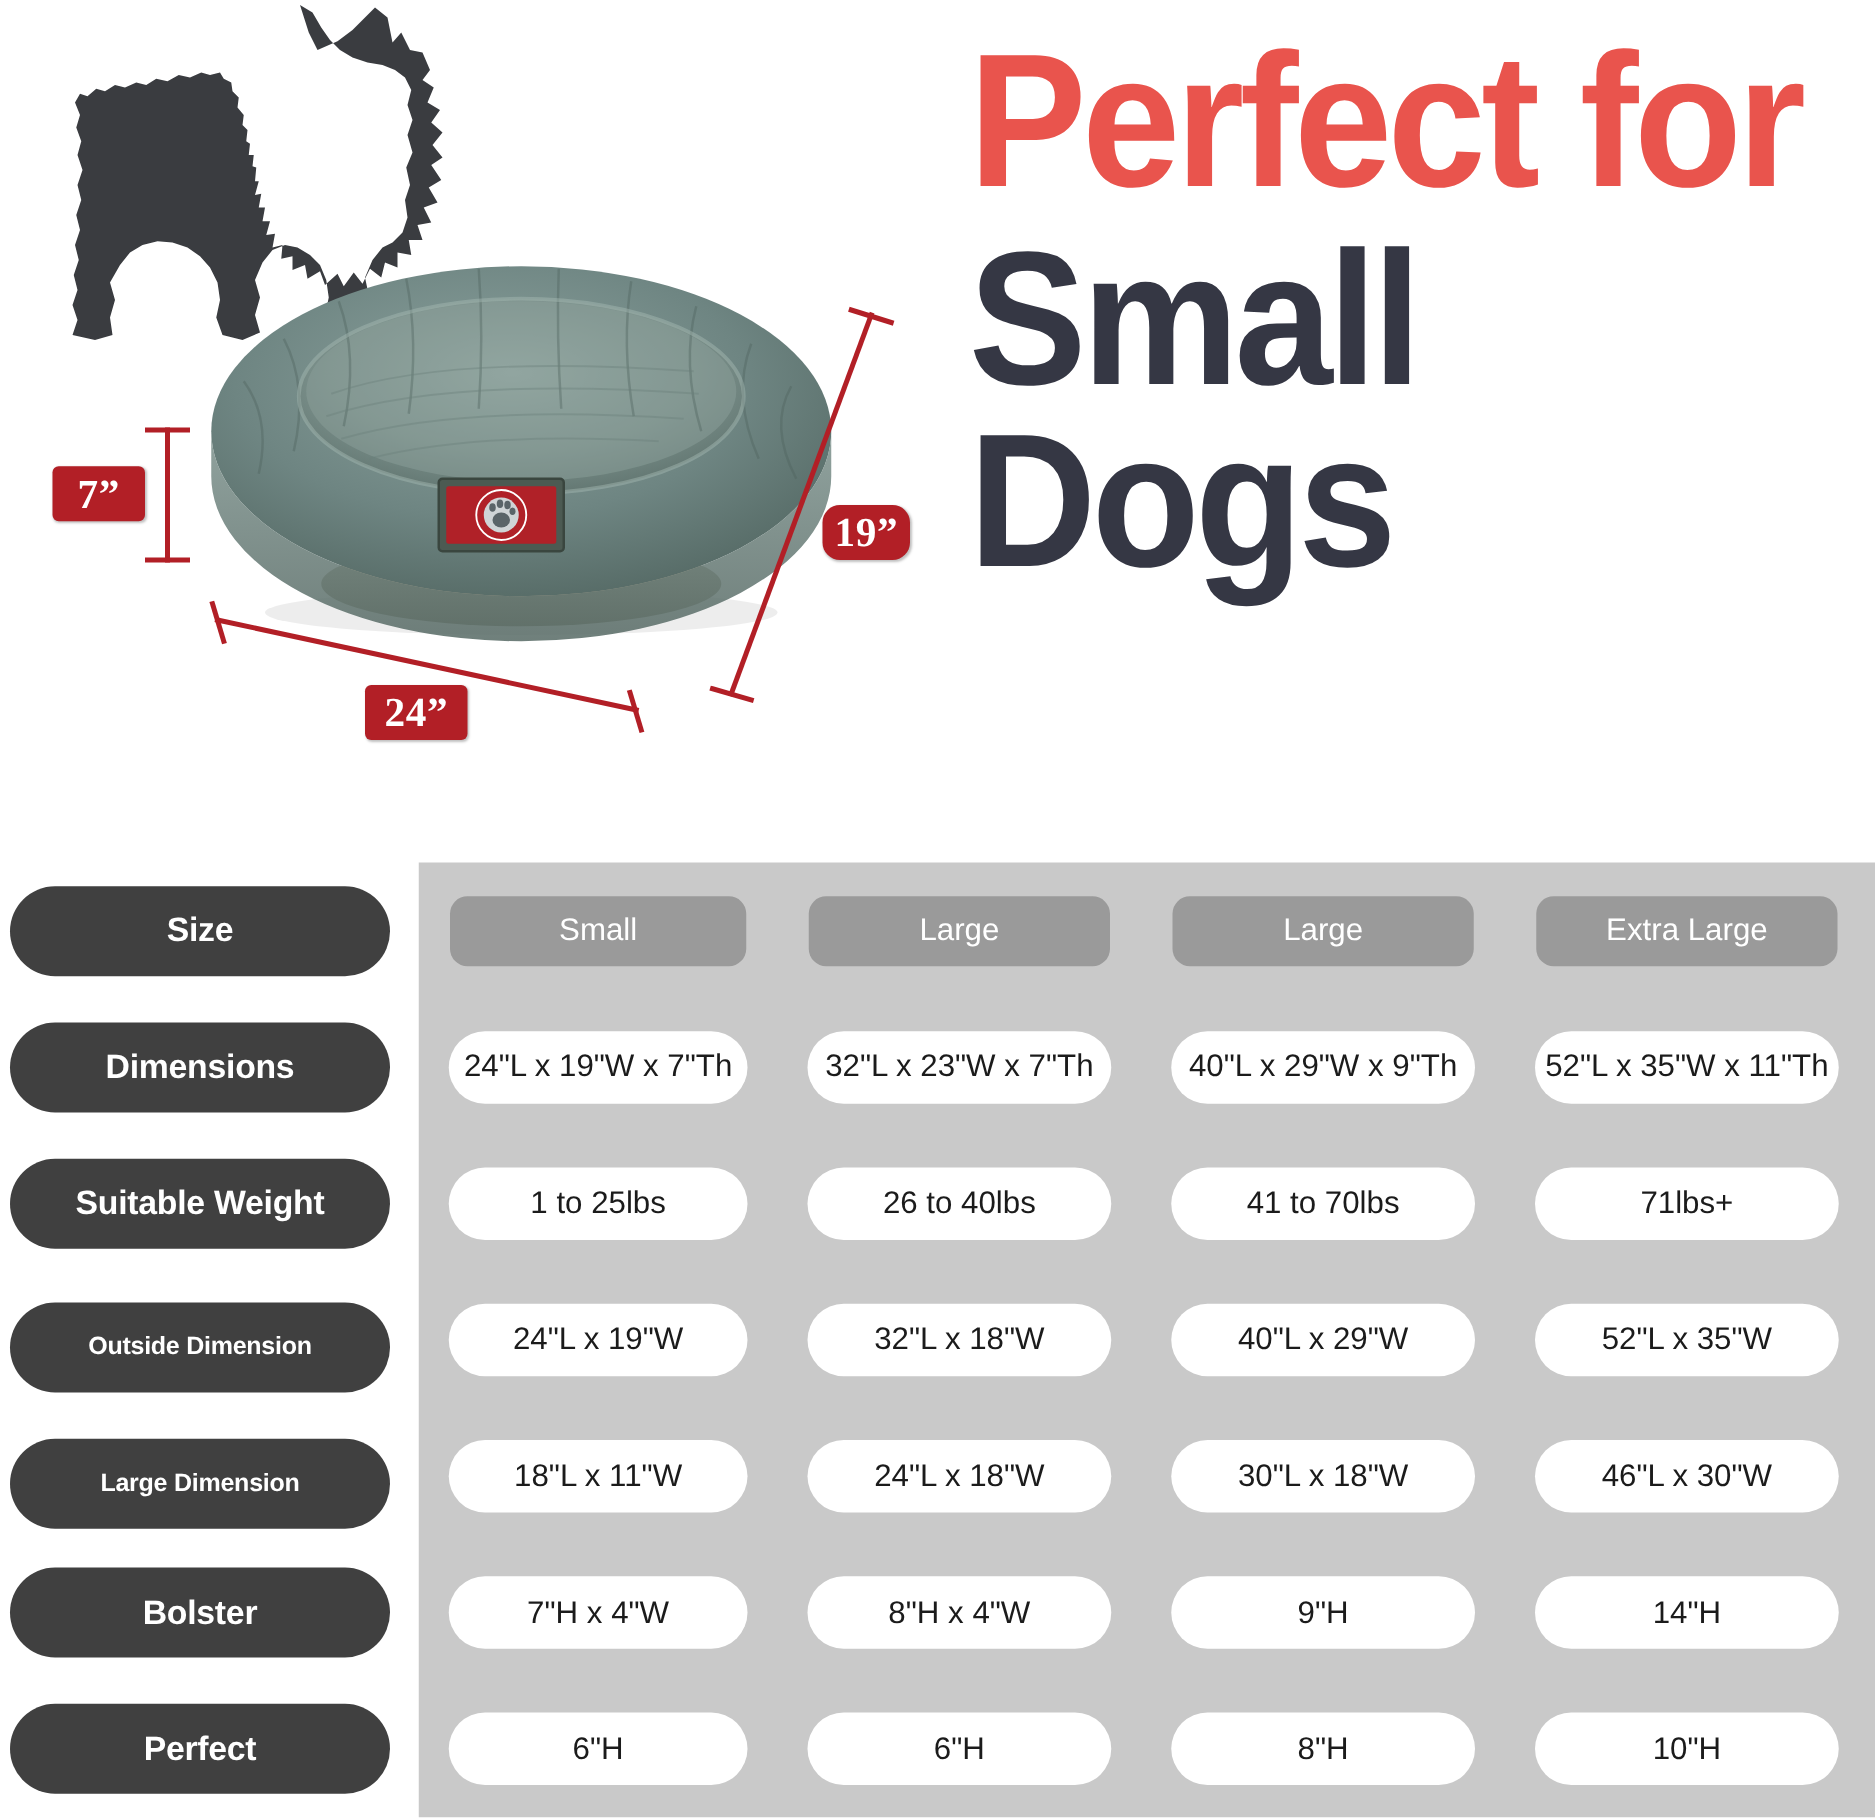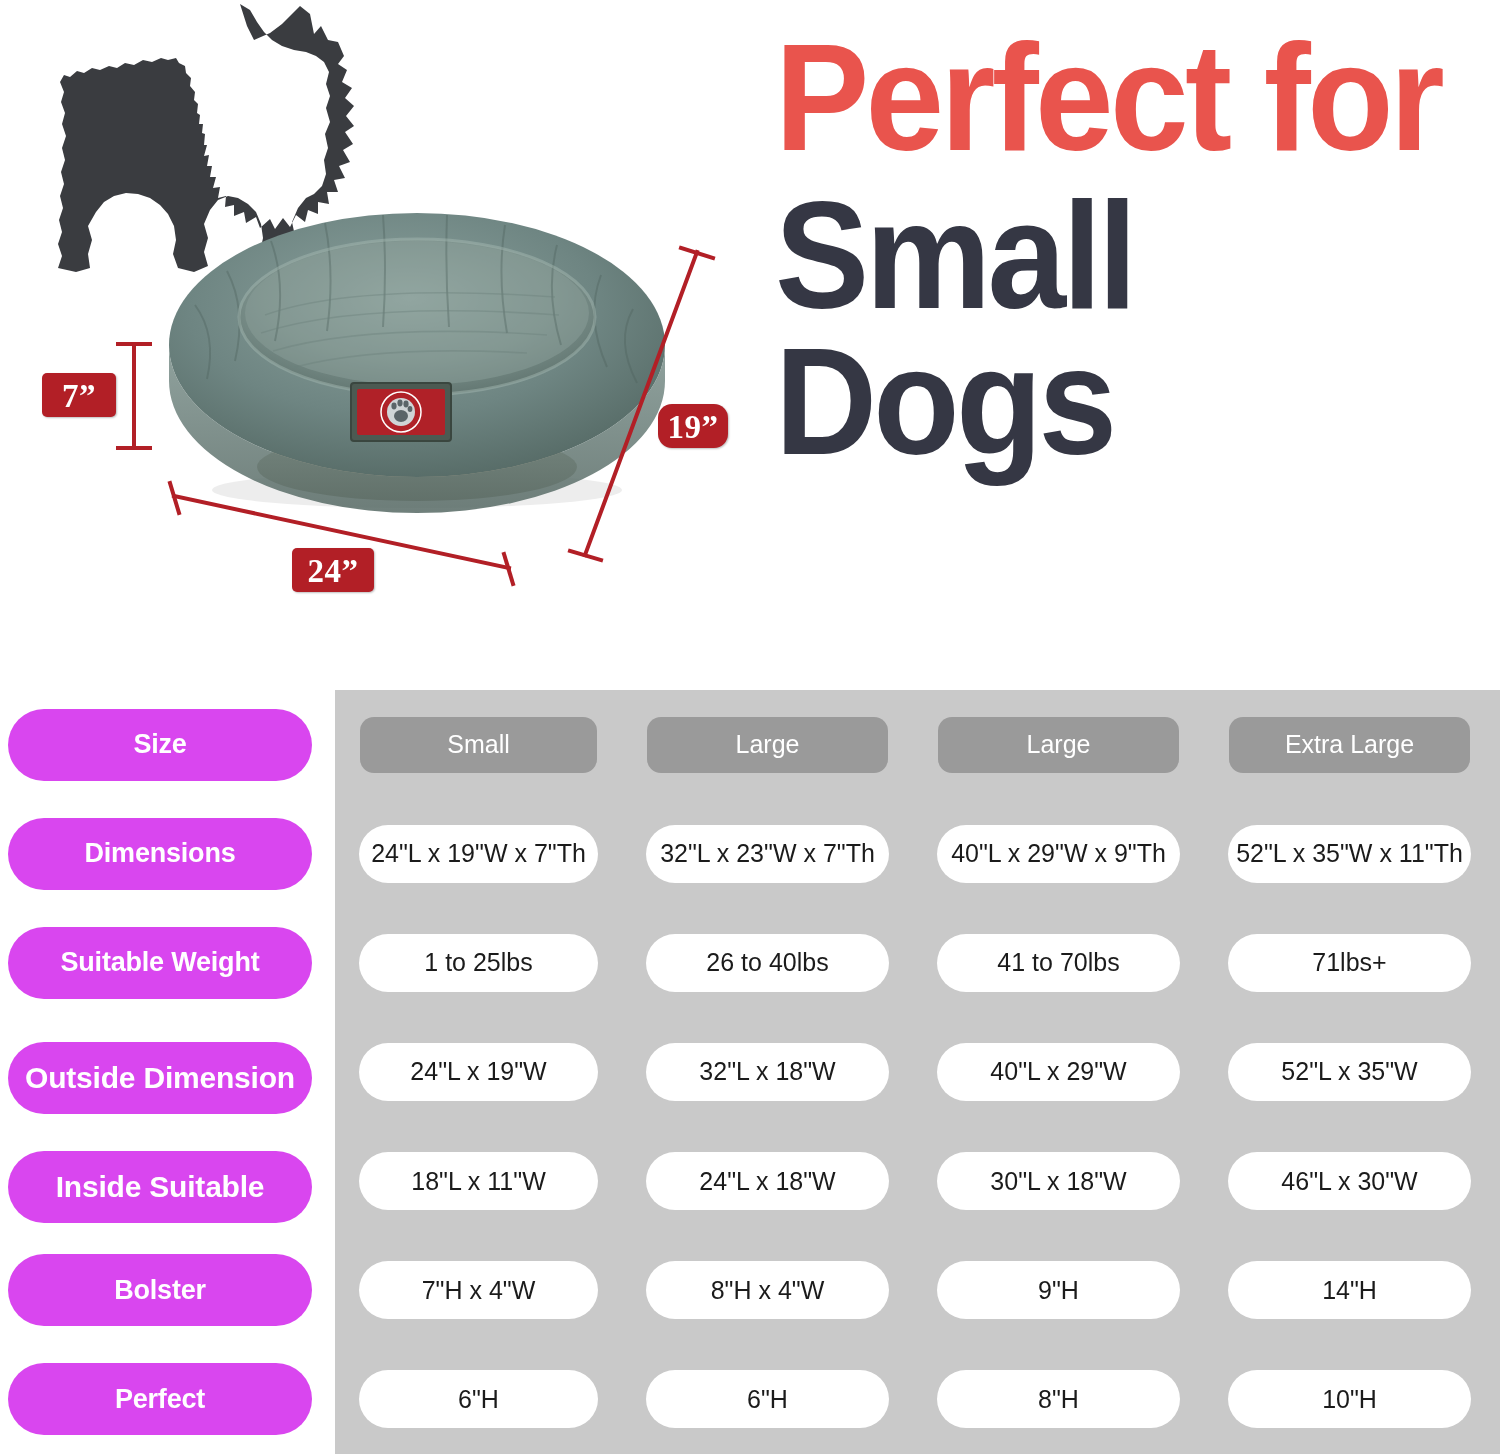--- a/index.html
+++ b/index.html
@@ -118,34 +118,34 @@
     position: absolute;
     left: 0; top: 0;
     width: 1500px; height: 764px;
     display: grid;
     grid-template-columns: 320px 15px 287px 291px 291px 291px;
     grid-auto-rows: 1fr;
     align-items: center;
   }
 
   .label-pill {
-    background: #d946ef;
+    background: #404040;
     color: #ffffff;
     border-radius: 40px;
     height: 72px;
     display: flex;
     align-items: center;
     justify-content: center;
     font-size: 27px;
     font-weight: bold;
     margin: 0 8px 0 8px;
     white-space: nowrap;
     letter-spacing: -0.2px;
   }
-  .label-pill.small-txt { font-size: 30px; margin-top: 12px; }
+  .label-pill.small-txt { font-size: 20px; margin-top: 12px; }
 
   .spacer { height: 1px; }
 
   .head-pill {
     background: #9a9a9a;
     color: #ffffff;
     border-radius: 14px;
     height: 56px;
     display: flex;
     align-items: center;
@@ -319,21 +319,21 @@
     <div class="cell-pill">41 to 70lbs</div>
     <div class="cell-pill">71lbs+</div>
 
     <div class="label-pill small-txt">Outside Dimension</div>
     <div class="spacer"></div>
     <div class="cell-pill">24"L x 19"W</div>
     <div class="cell-pill">32"L x 18"W</div>
     <div class="cell-pill">40"L x 29"W</div>
     <div class="cell-pill">52"L x 35"W</div>
 
-    <div class="label-pill small-txt">Inside Suitable</div>
+    <div class="label-pill small-txt">Large Dimension</div>
     <div class="spacer"></div>
     <div class="cell-pill">18"L x 11"W</div>
     <div class="cell-pill">24"L x 18"W</div>
     <div class="cell-pill">30"L x 18"W</div>
     <div class="cell-pill">46"L x 30"W</div>
 
     <div class="label-pill">Bolster</div>
     <div class="spacer"></div>
     <div class="cell-pill">7"H x 4"W</div>
     <div class="cell-pill">8"H x 4"W</div>

